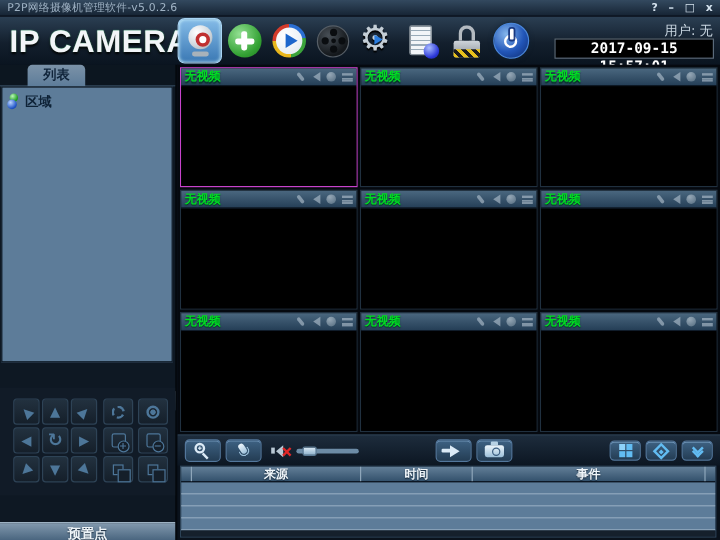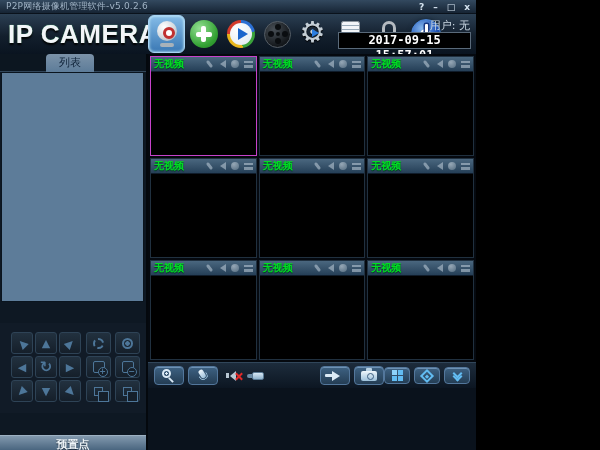--- a/index.html
+++ b/index.html
@@ -1,17 +1,17 @@
 <!DOCTYPE html>
 <html><head>
 <meta charset="utf-8">
 <style>
   html,body{margin:0;padding:0;background:#000;}
   *{box-sizing:border-box;}
-  .app{position:relative;width:476px;height:450px;overflow:hidden;
+  .app{position:relative;width:600px;height:450px;overflow:hidden;
        background:#0b1220;font-family:"DejaVu Sans","Liberation Sans",sans-serif;
        -webkit-font-smoothing:antialiased;}
   
   .titlebar{position:absolute;top:0;left:0;right:0;height:14px;
     background:linear-gradient(#33495f,#162434);display:flex;align-items:center;
     padding:0 6px;border-bottom:1px solid #0a121c;}
   .titlebar .t{font-size:9px;color:#9fb2c4;letter-spacing:.2px;}
   .wctrl{margin-left:auto;display:flex;gap:9px;align-items:center;}
   .wctrl span{font-size:9px;color:#d5e3ef;font-weight:bold;line-height:12px;cursor:default;}
   
@@ -67,21 +67,21 @@
     background:repeating-linear-gradient(45deg,#e8c11c 0 3px,#1c1c1c 3px 6px);}
   .ic-power{position:relative;width:30px;height:30px;border-radius:50%;border:1px solid #4a86d8;
     background:radial-gradient(circle at 35% 30%,#84b6ec,#2256b8 55%,#0d2a6e);box-shadow:0 0 4px #123;}
   .ic-power .ring{position:absolute;left:8px;top:9px;width:11px;height:11px;border:2.5px solid #fff;border-radius:50%;}
   .ic-power .bar{position:absolute;left:13px;top:4px;width:3px;height:9px;background:#fff;border-radius:1px;
     box-shadow:0 0 0 1.5px rgba(18,48,120,.9);}
   
   .sidebar{position:absolute;top:54px;left:0;width:148px;bottom:0;background:#0e1823;border-right:2px solid #04080d;}
   .tabbar{position:absolute;top:0;left:0;right:0;height:18px;background:#0c1620;border-bottom:1px solid #31465a;}
   .tab{position:absolute;left:23px;top:0;width:48px;height:18px;background:linear-gradient(#7b92a8,#5d7c99);
-    border-radius:4px 4px 0 0;color:#10243a;font-size:11px;font-weight:normal;text-align:center;line-height:18px;margin-left:23px;}
+    border-radius:4px 4px 0 0;color:#10243a;font-size:11px;font-weight:bold;text-align:center;line-height:18px;}
   .tree{position:absolute;top:18px;left:1px;right:2px;height:230px;background:#5d7c99;
     border:1px solid #0a141e;padding:3px 2px;}
   .tree-item{display:flex;align-items:center;gap:4px;padding:1px 2px;font-size:11px;font-weight:600;color:#0e2236;}
   .sphere{position:relative;width:11px;height:13px;flex:0 0 11px;}
   .sphere::before{content:"";position:absolute;left:2px;top:0;width:7px;height:7px;border-radius:50%;
     background:radial-gradient(circle at 35% 30%,#baf7ba,#22a022 65%,#0c6a0c);}
   .sphere::after{content:"";position:absolute;left:0;top:5px;width:8px;height:8px;border-radius:50%;
     background:radial-gradient(circle at 35% 30%,#b8d4ff,#2256c8 65%,#0c2a7a);}
   .sbar{position:absolute;left:0;right:0;height:17px;text-align:center;line-height:17px;
     font-size:11px;font-weight:bold;color:#eef4f8;border-top:1px solid #9db1c2;border-bottom:1px solid #0a141e;
@@ -245,20 +245,24 @@
     </div>
     <div class="userlabel">用户: 无</div>
     <div class="datetime">2017-09-15 15:57:01</div>
   </div>
 
   <div class="sidebar">
     <div class="tabbar">
       <div class="tab">列表</div>
     </div>
     <div class="tree">
+      <div class="tree-item">
+        <span class="sphere"></span>
+        <span>区域</span>
+      </div>
     </div>
 
     <div class="sbar ptzh">云台</div>
     <div class="ptz-area">
       <div class="pgrid dirs">
         <div class="pbtn ar-nw"></div>
         <div class="pbtn ar-n"></div>
         <div class="pbtn ar-ne"></div>
         <div class="pbtn ar-w"></div>
         <div class="pbtn ar-c"></div>
@@ -446,15 +450,31 @@
         <span class="ic-fs"></span>
       </div>
       <div class="tbtn sm sp4">
         <span class="ic-collapse">
             <i></i>
             <i></i>
           </span>
       </div>
     </div>
 
+    <div class="etable">
+      <div class="ehead">
+        <div class="c c0"></div>
+        <div class="c c1">来源</div>
+        <div class="c c2">时间</div>
+        <div class="c c3">事件</div>
+        <div class="c c4"></div>
+      </div>
+      <div class="erows">
+        <div class="erow"></div>
+        <div class="erow"></div>
+        <div class="erow"></div>
+        <div class="erow"></div>
+      </div>
+      <div class="efoot"></div>
+    </div>
 
   </div>
 </div>
 
 </body></html>

